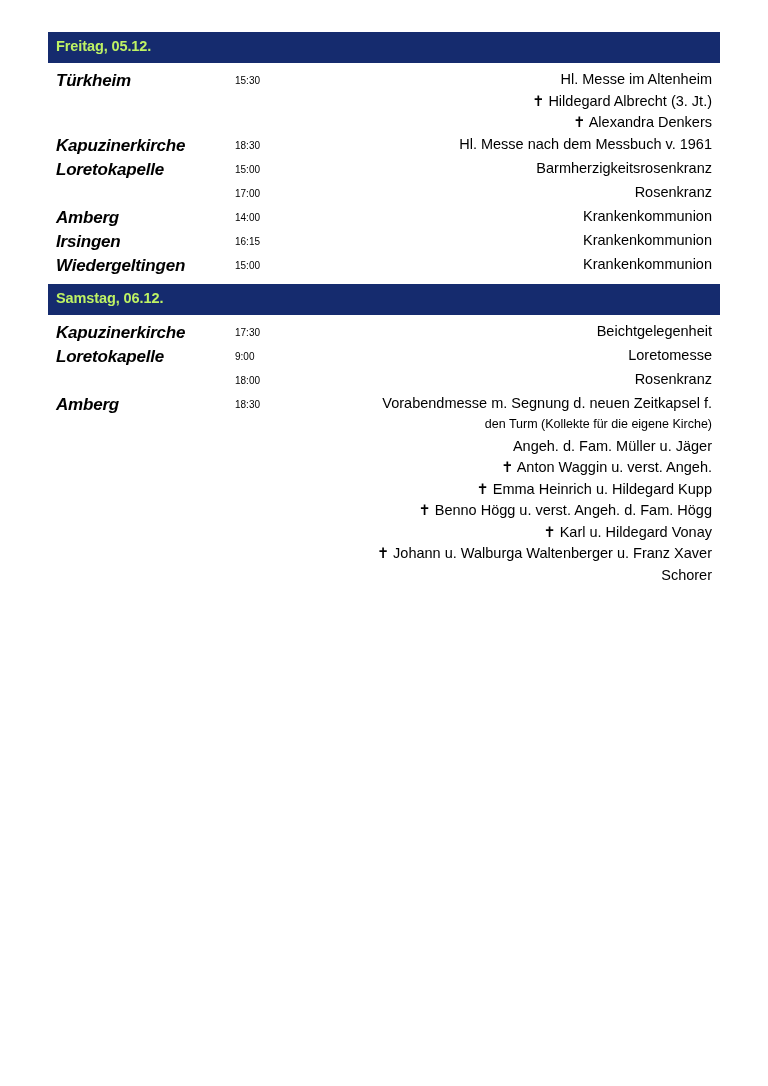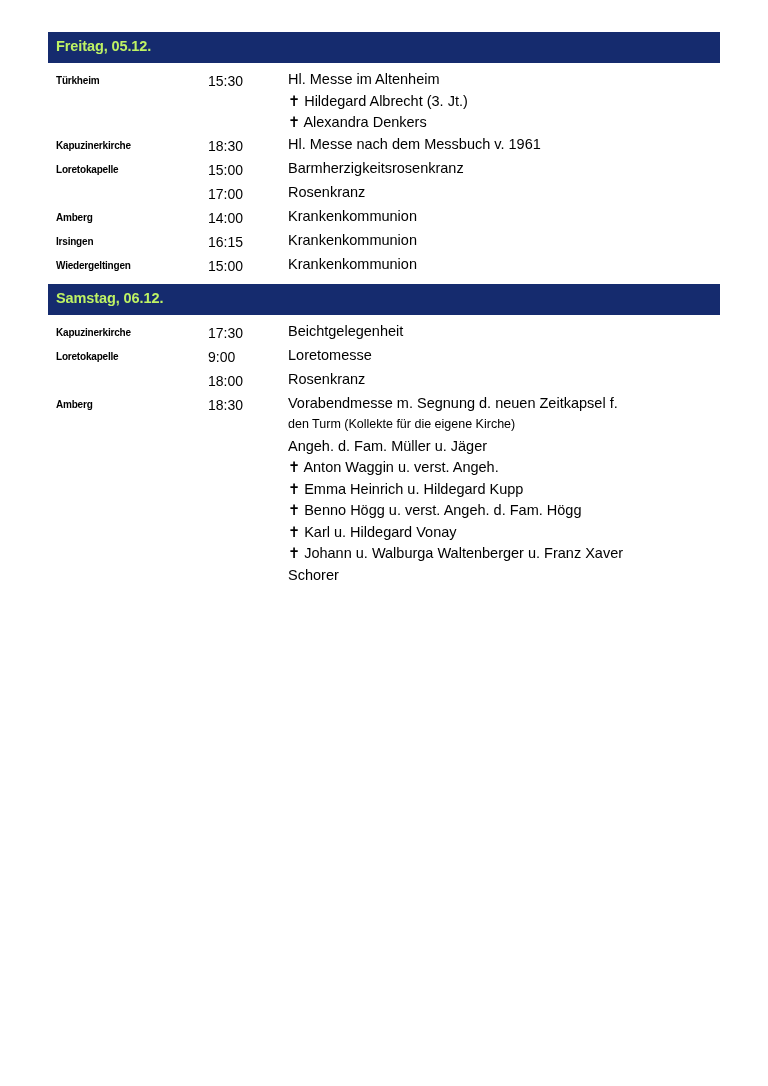--- a/index.html
+++ b/index.html
@@ -61,38 +61,41 @@
   .entry {
     display: flex;
     align-items: flex-start;
     padding: 0 8px;
     box-sizing: border-box;
   }
   .entry .place {
     width: 152px;
     flex: 0 0 152px;
     font-weight: bold;
-    font-size: 10px;
+    font-size: 17px;
     line-height: 24px;
     letter-spacing: -0.2px;
+    font-style: italic;
   }
   .entry .time {
     width: 80px;
     flex: 0 0 80px;
-    font-size: 14px;
+    font-size: 10px;
     line-height: 24px;
+    margin-left: 27px;
   }
   .entry .desc {
     flex: 1 1 auto;
     font-size: 14.5px;
     line-height: 24px;
   }
   .entry .desc .dline {
     font-size: 14.5px;
     line-height: 21.5px;
+    text-align: right;
   }
   .entry .desc .dline.small {
     font-size: 12.5px;
   }
 </style>
 </head>
 <body>
 
 <div class="page">
   <div class="schedule">

